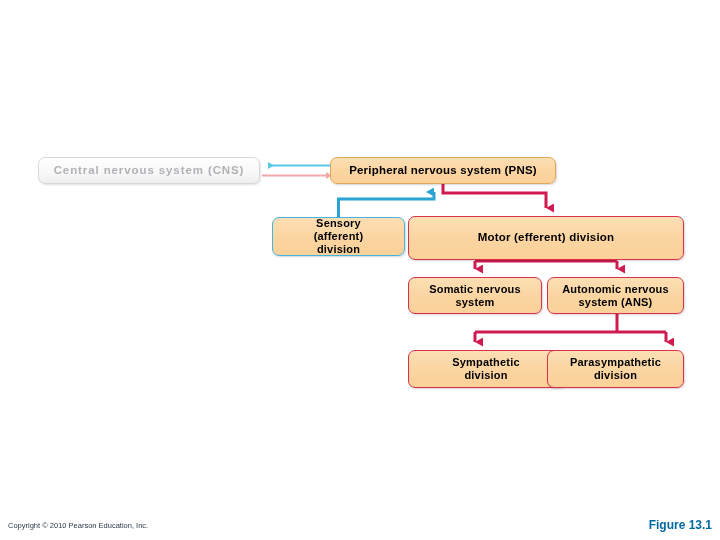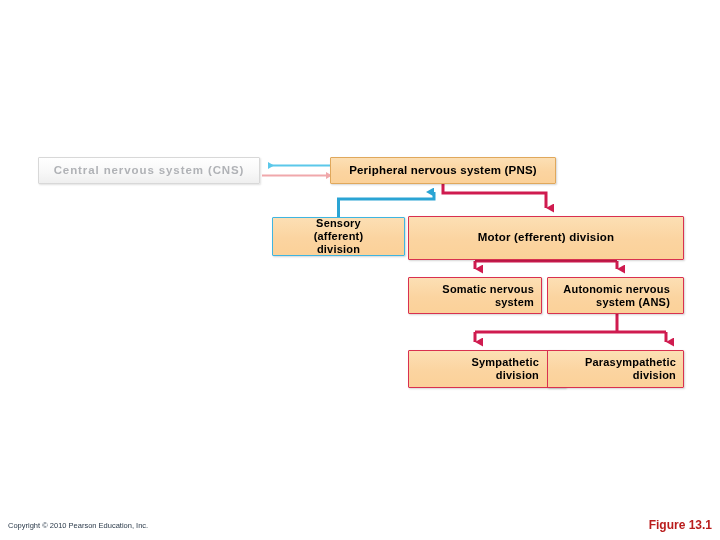--- a/index.html
+++ b/index.html
@@ -14,37 +14,37 @@
 
   
   #wires{position:absolute;left:0;top:0;width:720px;height:540px;}
 
   
   .node{
     position:absolute;
     box-sizing:border-box;
     display:flex;
     align-items:center;
-    border-radius:1px;
+    border-radius:7px;
     font-weight:bold;
     color:#000000;
     letter-spacing:.2px;
     line-height:1.18;
     z-index:3;
   }
   .node .t{display:block;width:100%;}
 
   
   .peach{
     background:linear-gradient(180deg,#fcdfb4 0%,#fbd4a0 55%,#fbd199 100%);
     box-shadow:1px 1px 2px rgba(0,0,0,.17);
   }
 
   .center{justify-content:center;text-align:center;}
-  .leftal{justify-content:flex-start;text-align:right;}
+  .leftal{justify-content:flex-start;text-align:center;}
 
   
   #cns{
     left:38px;top:157px;width:222px;height:27px;
     background:linear-gradient(180deg,#ffffff 0%,#f7f7f7 60%,#efefef 100%);
     border:1px solid #d8d8d8;
     color:#b0b2b6;
     font-size:11.5px;
     justify-content:center;text-align:center;
     letter-spacing:.9px;
@@ -96,21 +96,21 @@
   
   #copyright{
     position:absolute;left:8px;top:521px;
     font-size:7.5px;color:#2b3a4a;
     font-family:"Liberation Sans", sans-serif;
     white-space:nowrap;
     z-index:4;
   }
   #figure{
     position:absolute;right:8px;top:518px;
-    font-size:12px;color:#b91c1c;font-weight:bold;
+    font-size:12px;color:#0369a1;font-weight:bold;
     white-space:nowrap;
     z-index:4;
   }
 </style>
 </head>
 <body>
 
 <div id="stage">
 
   <svg id="wires" viewBox="0 0 720 540" width="720" height="540" aria-hidden="true">

